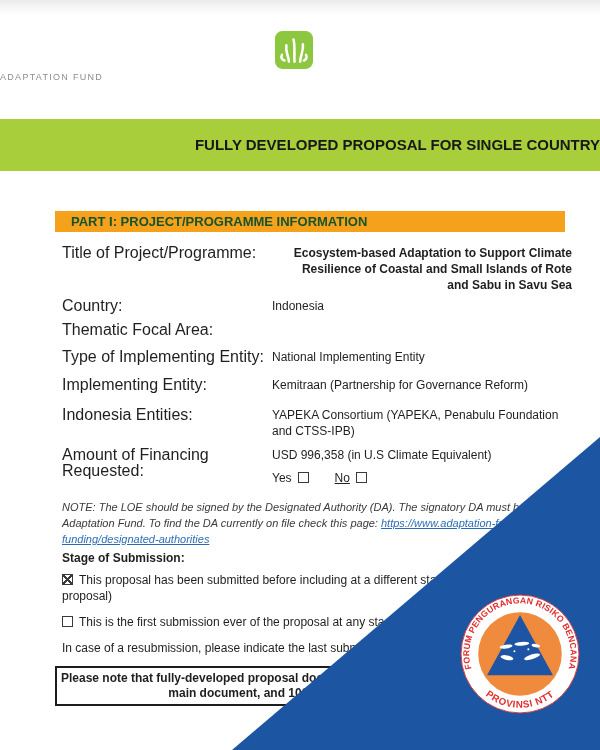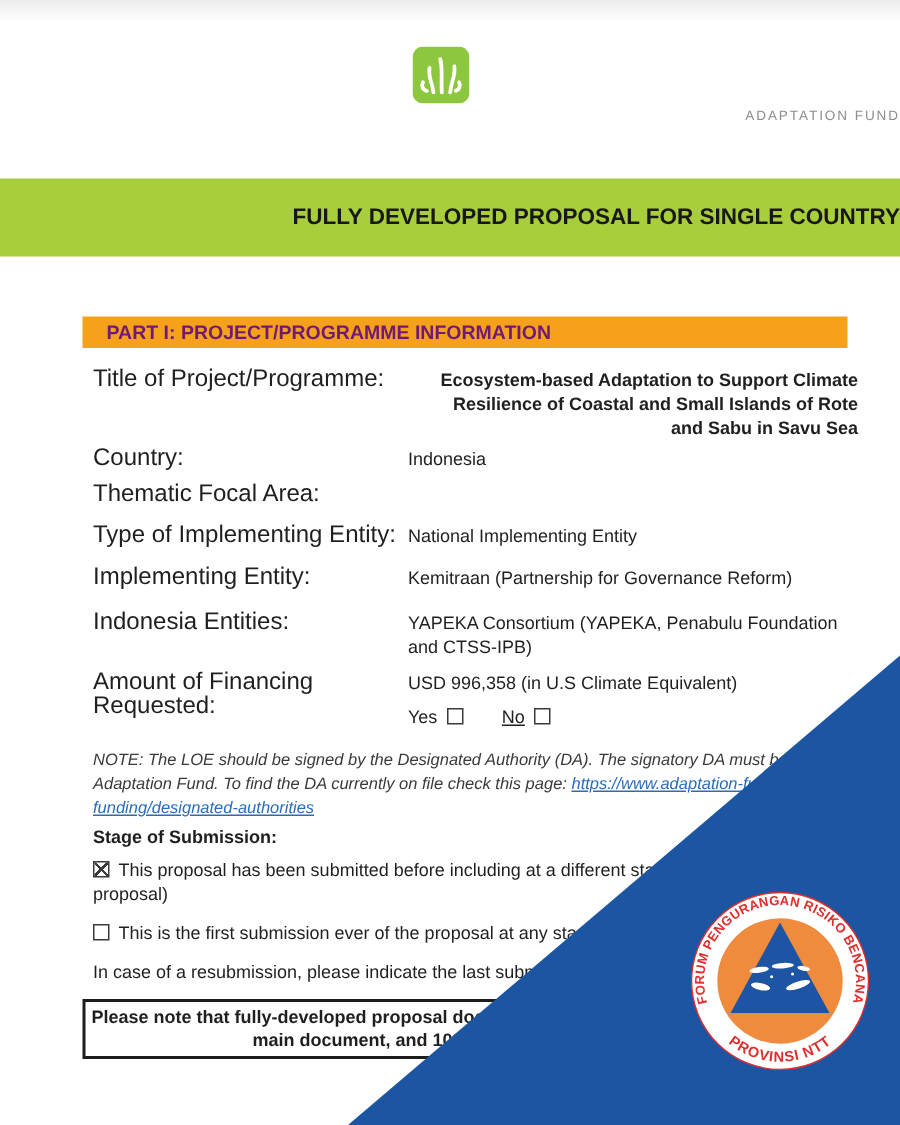--- a/index.html
+++ b/index.html
@@ -2,29 +2,29 @@
 <html style="--banner_green: #a9ce3b; --logo_green: #8dc63f; --bar_orange: #f5a11c; --ribbon_blue: #1c56a3; --stamp_orange: #f08a3c; --stamp_red: #e02d2d; --triangle_blue: #1d55a4; --link_blue: #2b6cb8;"><head>
 <meta charset="utf-8">
 <style>
   html,body{margin:0;padding:0;background:#fff;}
   .page{position:relative;width:600px;height:750px;background:#fff;overflow:hidden;
         font-family:"Liberation Sans","DejaVu Sans",sans-serif;color:#1f1f1f;}
   .top-fade{position:absolute;left:0;top:0;width:600px;height:14px;
         background:linear-gradient(#ebebeb,#ffffff);}
   
   .af-logo{position:absolute;left:275px;top:31px;width:38px;height:38px;}
-  .af-caption{position:absolute;left:0;top:72px;width:600px;text-align:right;
+  .af-caption{position:absolute;left:0;top:72px;width:600px;text-align:left;
         font-size:9px;letter-spacing:1.3px;color:#8d8d8d;}
   
   .green-banner{position:absolute;left:0;top:119px;width:600px;height:52px;
         background:var(--banner_green,#a9ce3b);line-height:52px;text-align:right;
         font-weight:bold;font-size:15px;color:#181818;}
   .orange-bar{position:absolute;left:55px;top:211px;width:510px;height:21px;
         background:var(--bar_orange,#f5a11c);line-height:21px;padding-left:16px;
-        box-sizing:border-box;font-weight:bold;font-size:13px;color:#701a75;}
+        box-sizing:border-box;font-weight:bold;font-size:13px;color:#14532d;}
   
   .lbl{position:absolute;left:62px;width:208px;font-size:16px;font-weight:normal;line-height:16px;}
   .val{position:absolute;left:272px;width:300px;font-size:12px;line-height:16px;white-space:pre-line;}
   .val.bold{font-weight:bold;text-align:right;}
   .strong{font-weight:normal;}
   
   .cb{display:inline-block;width:9px;height:9px;border:1.2px solid #3a3a3a;
       vertical-align:-1px;background:#fff;}
   .cb.checked{background:
       linear-gradient(45deg,transparent 44%,#3a3a3a 44%,#3a3a3a 56%,transparent 56%),

